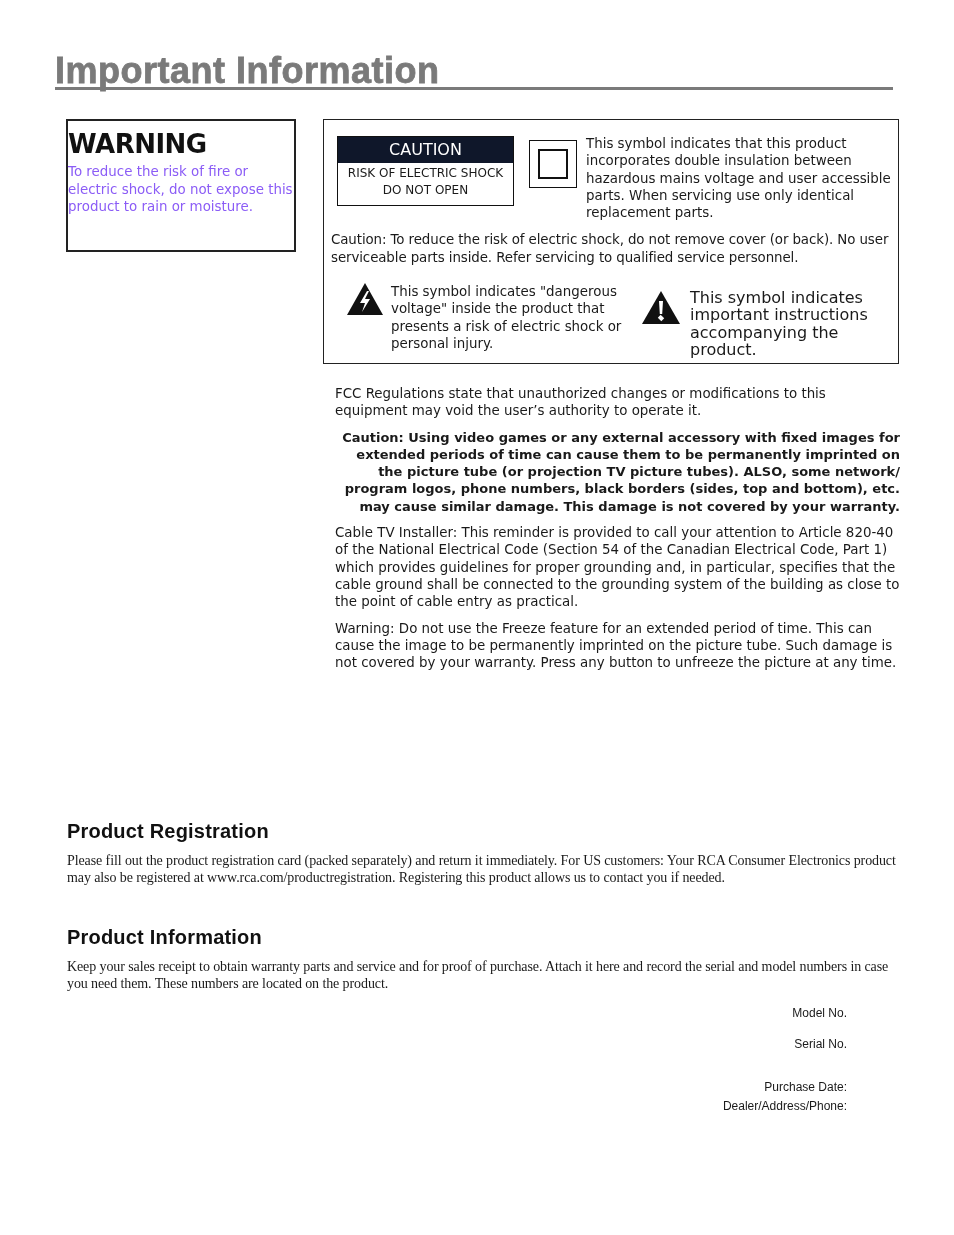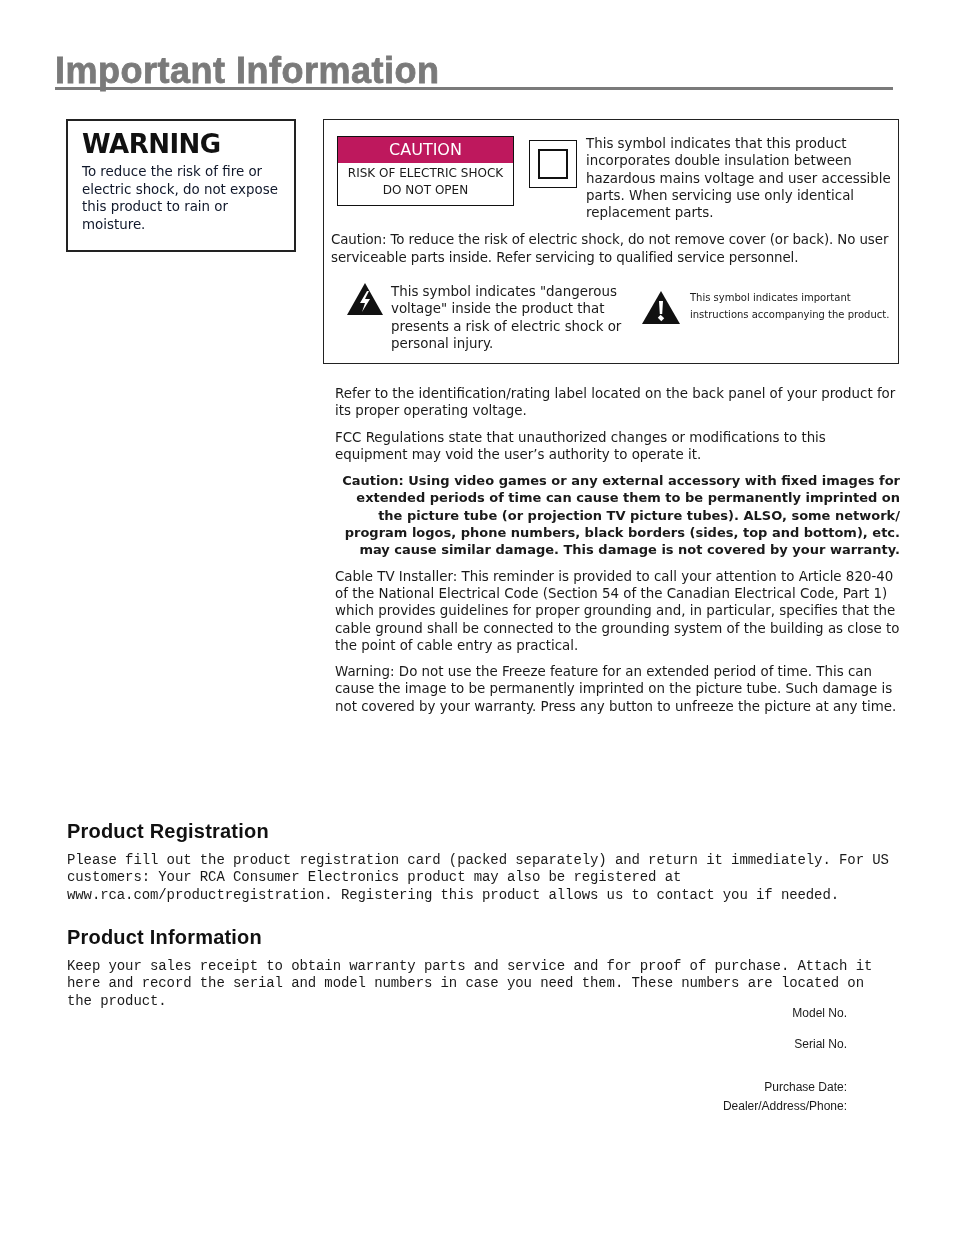--- a/index.html
+++ b/index.html
@@ -9,73 +9,73 @@
   .page-title {
     position: absolute; left: 55px; top: 50px;
     font-family: "Liberation Sans", sans-serif; font-weight: 900;
     font-size: 36px; color: #7a7a7a; letter-spacing: 0.5px;
     -webkit-text-stroke: 0.8px #7a7a7a;
   }
   .title-rule { position: absolute; left: 55px; top: 87px; width: 838px; height: 3px; background: #7a7a7a; }
 
   .warning-box {
     position: absolute; left: 66px; top: 119px; width: 230px; height: 133px;
-    border: 2px solid #222; padding: 8px 14px;
+    border: 2px solid #222; padding: 8px 0;
   }
   .warning-heading { font-family: "DejaVu Sans", sans-serif; font-size: 26px; font-weight: 600; color: #111; letter-spacing: -0.5px; line-height: 30px; }
-  .warning-text { font-size: 13.4px; line-height: 17.5px; margin-top: 4px; color: #0f172a; }
+  .warning-text { font-size: 13.4px; line-height: 17.5px; margin-top: 4px; color: #8b5cf6; }
 
   .caution-panel {
     position: absolute; left: 323px; top: 119px; width: 576px; height: 245px;
     border: 1.5px solid #222;
   }
   .caution-label {
     position: absolute; left: 13px; top: 16px; width: 177px; height: 70px;
     border: 1.5px solid #111;
   }
   .caution-label-head {
-    background: #be185d; color: #fff; text-align: center;
+    background: #0f172a; color: #fff; text-align: center;
     font-size: 16px; height: 26px; line-height: 26px;
   }
   .caution-label-body { text-align: center; font-size: 12px; line-height: 17px; padding-top: 2px; }
 
   .double-ins-icon {
     position: absolute; left: 205px; top: 20px; width: 48px; height: 48px;
     border: 1.5px solid #111; display: flex; align-items: center; justify-content: center;
   }
   .double-ins-icon .inner { width: 30px; height: 30px; border: 2px solid #111; }
   .double-ins-text {
     position: absolute; left: 262px; top: 15px; width: 310px;
     font-size: 13.4px; line-height: 17.3px;
   }
   .caution-text {
     position: absolute; left: 7px; top: 111px; width: 568px;
     font-size: 13.4px; line-height: 18px; letter-spacing: -0.1px;
   }
   .voltage-icon { position: absolute; left: 22px; top: 162px; width: 38px; height: 34px; }
   .voltage-text { position: absolute; left: 67px; top: 163px; width: 240px; font-size: 13.4px; line-height: 17.3px; }
   .exclaim-icon { position: absolute; left: 317px; top: 170px; width: 40px; height: 35px; }
-  .exclaim-text { position: absolute; left: 366px; top: 169px; width: 210px; font-size: 10px; line-height: 17.3px; }
+  .exclaim-text { position: absolute; left: 366px; top: 169px; width: 210px; font-size: 16px; line-height: 17.3px; }
 
   .body-col {
     position: absolute; left: 335px; top: 385px; width: 565px;
     font-size: 13.4px; line-height: 17.3px;
   }
   .body-col p { margin-bottom: 9px; }
   .body-col p.bold { font-weight: bold; font-size: 13px; text-align: right; }
   .body-col b { font-weight: normal; }
 
   .section-heading {
     position: absolute; left: 67px;
     font-family: "Liberation Sans", sans-serif; font-weight: bold;
     font-size: 20px; color: #111; letter-spacing: 0.2px;
   }
   .section-text {
     position: absolute; left: 67px; width: 830px;
-    font-family: Liberation Mono, monospace; font-size: 14px; line-height: 17.3px;
+    font-family: Liberation Serif, serif; font-size: 14px; line-height: 17.3px;
     letter-spacing: -0.1px;
   }
   .record-row {
     position: absolute; left: 67px; width: 780px; display: flex; align-items: flex-end;
     font-family: "Liberation Sans", sans-serif; font-size: 12px; flex-direction: column;
   }
   .record-row .line { flex: 1; border-bottom: 1px solid #333; height: 14px; margin-left: 2px; }
   .record-row.gap .line { margin-left: 10px; }
 </style>
 </head>
@@ -113,21 +113,20 @@
 
   <svg class="exclaim-icon" viewBox="0 0 40 35">
     <polygon points="20,1 39,34 1,34" fill="#111"></polygon>
     <polygon points="18,11 22,11 21.2,24 18.8,24" fill="#fff"></polygon>
     <rect x="17.5" y="26" width="5" height="4" fill="#fff" transform="rotate(45 20 28)"></rect>
   </svg>
   <div class="exclaim-text">This symbol indicates important instructions accompanying the product.</div>
 </div>
 
 <div class="body-col">
-  <p>Refer to the identification/rating label located on the back panel of your product for its proper operating voltage.</p>
   <p>FCC Regulations state that unauthorized changes or modifications to this equipment may void the user’s authority to operate it.</p>
   <p class="bold">Caution: Using video games or any external accessory with fixed images for extended periods of time can cause them to be permanently imprinted on the picture tube (or projection TV picture tubes). ALSO, some network/ program logos, phone numbers, black borders (sides, top and bottom), etc. may cause similar damage. This damage is not covered by your warranty.</p>
   <p><b>Cable TV Installer:</b><span> This reminder is provided to call your attention to Article 820-40 of the National Electrical Code (Section 54 of the Canadian Electrical Code, Part 1) which provides guidelines for proper grounding and, in particular, specifies that the cable ground shall be connected to the grounding system of the building as close to the point of cable entry as practical.</span></p>
   <p><b>Warning:</b><span> Do not use the Freeze feature for an extended period of time. This can cause the image to be permanently imprinted on the picture tube. Such damage is not covered by your warranty. Press any button to unfreeze the picture at any time.</span></p>
 </div>
 
 <div class="section-heading" style="top:820px;">Product Registration</div>
 <div class="section-text" style="top:852px;">Please fill out the product registration card (packed separately) and return it immediately.  For US customers: Your RCA Consumer Electronics product may also be registered at www.rca.com/productregistration. Registering this product allows us to contact you if needed.</div>
 
 <div class="section-heading" style="top:926px;">Product Information</div>

